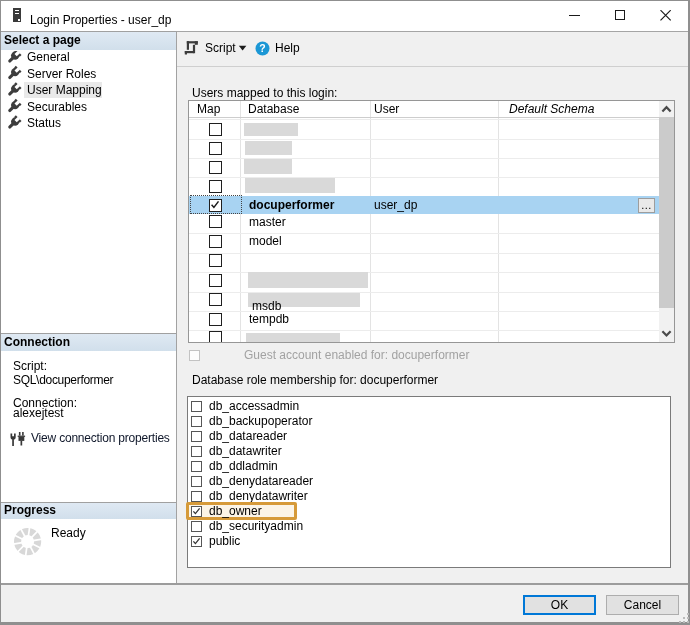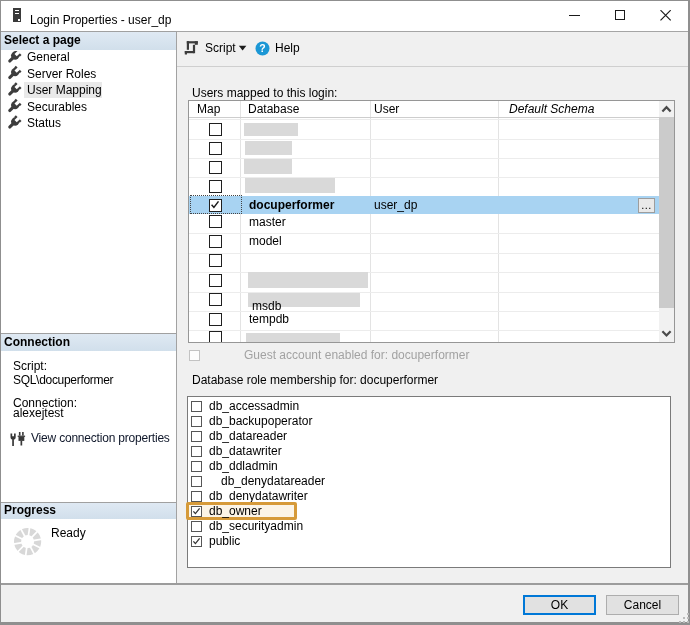--- a/index.html
+++ b/index.html
@@ -202,21 +202,21 @@
 <div class="t" style="left:209px;top:400px;line-height:13px;">db_accessadmin</div>
 <div class="abs" style="left:191px;top:416px;width:11px;height:11px;border:1px solid #565656;background:#fff;"></div>
 <div class="t" style="left:209px;top:415px;line-height:13px;">db_backupoperator</div>
 <div class="abs" style="left:191px;top:431px;width:11px;height:11px;border:1px solid #565656;background:#fff;"></div>
 <div class="t" style="left:209px;top:430px;line-height:13px;">db_datareader</div>
 <div class="abs" style="left:191px;top:446px;width:11px;height:11px;border:1px solid #565656;background:#fff;"></div>
 <div class="t" style="left:209px;top:445px;line-height:13px;">db_datawriter</div>
 <div class="abs" style="left:191px;top:461px;width:11px;height:11px;border:1px solid #565656;background:#fff;"></div>
 <div class="t" style="left:209px;top:460px;line-height:13px;">db_ddladmin</div>
 <div class="abs" style="left:191px;top:476px;width:11px;height:11px;border:1px solid #565656;background:#fff;"></div>
-<div class="t" style="left:221px;top:475px;line-height:13px;">db_denydatareader</div>
+<div class="t" style="left:209px;top:475px;line-height:13px;">db_denydatareader</div>
 <div class="abs" style="left:191px;top:491px;width:11px;height:11px;border:1px solid #565656;background:#fff;"></div>
 <div class="t" style="left:209px;top:490px;line-height:13px;">db_denydatawriter</div>
 
 <div class="abs" style="left:186px;top:501.5px;width:111px;height:18.5px;background:#fbf4e7;border:3px solid #d69a39;border-radius:2px;"></div>
 <div class="abs" style="left:191px;top:506px;width:11px;height:11px;border:1px solid #565656;background:#fff;">
   <svg width="9" height="9" viewBox="0 0 9 9" style="position:absolute;left:0;top:0;">
       <path d="M1.4 4.4 L3.4 6.6 L7.6 1.4" stroke="#333" stroke-width="1.3" fill="none"></path>
     </svg>
 </div>
 <div class="t" style="left:209px;top:505px;line-height:13px;">db_owner</div>

